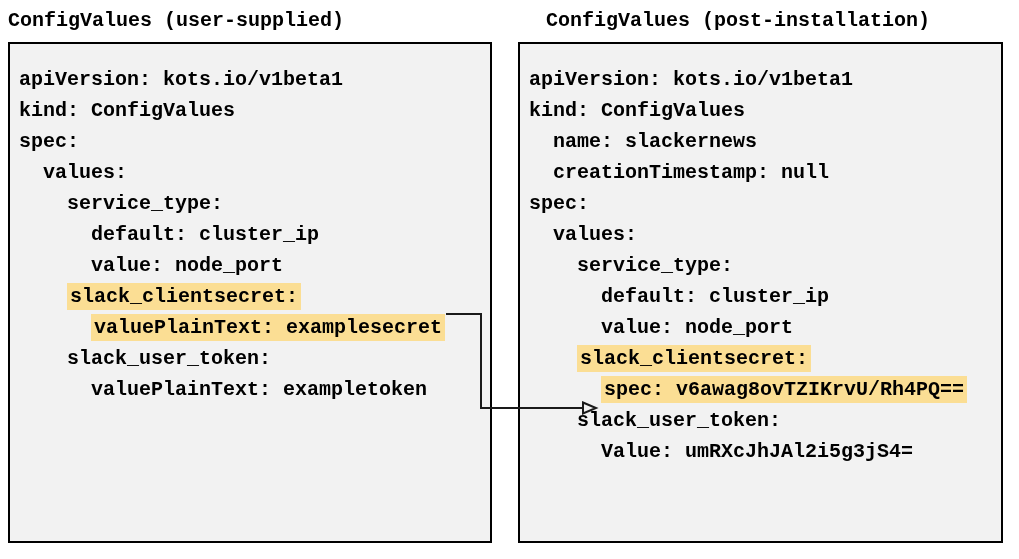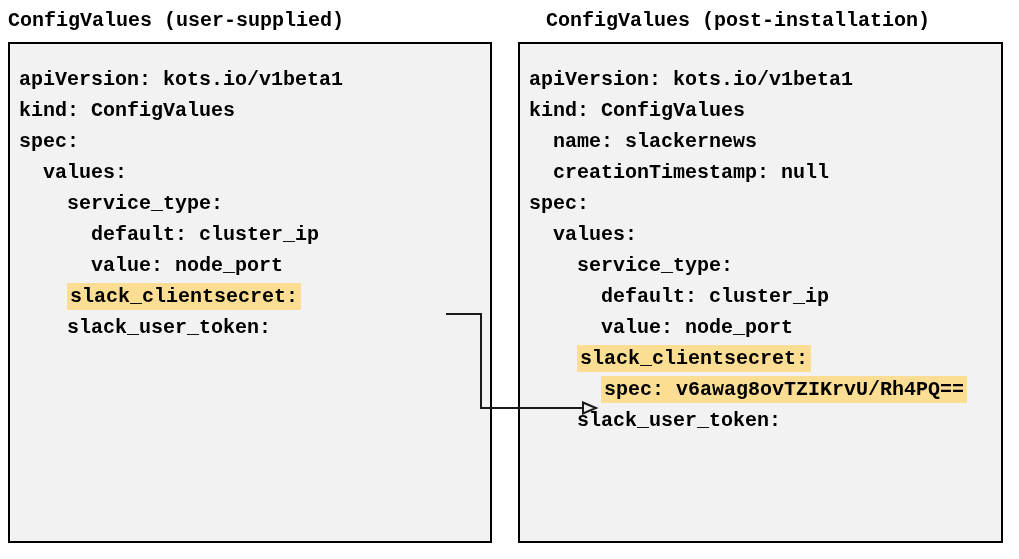--- a/index.html
+++ b/index.html
@@ -73,39 +73,40 @@
 <div class="panel left">
   <div class="code-block">
       <div class="code-line"><span></span><span>apiVersion: kots.io/v1beta1</span></div>
       <div class="code-line"><span></span><span>kind: ConfigValues</span></div>
       <div class="code-line"><span></span><span>spec:</span></div>
       <div class="code-line"><span>  </span><span>values:</span></div>
       <div class="code-line"><span>    </span><span>service_type:</span></div>
       <div class="code-line"><span>      </span><span>default: cluster_ip</span></div>
       <div class="code-line"><span>      </span><span>value: node_port</span></div>
       <div class="code-line"><span>    </span><span class="hl">slack_clientsecret:</span></div>
+      <div class="code-line"><span>      </span><span class="hl">valuePlainText: examplesecret</span></div>
       <div class="code-line"><span>    </span><span>slack_user_token:</span></div>
-      <div class="code-line"><span>      </span></div>
+      <div class="code-line"><span>      </span><span>valuePlainText: exampletoken</span></div>
     </div>
 </div>
 
 <div class="panel right">
   <div class="code-block">
       <div class="code-line"><span></span><span>apiVersion: kots.io/v1beta1</span></div>
       <div class="code-line"><span></span><span>kind: ConfigValues</span></div>
       <div class="code-line"><span>  </span><span>name: slackernews</span></div>
       <div class="code-line"><span>  </span><span>creationTimestamp: null</span></div>
       <div class="code-line"><span></span><span>spec:</span></div>
       <div class="code-line"><span>  </span><span>values:</span></div>
       <div class="code-line"><span>    </span><span>service_type:</span></div>
       <div class="code-line"><span>      </span><span>default: cluster_ip</span></div>
       <div class="code-line"><span>      </span><span>value: node_port</span></div>
       <div class="code-line"><span>    </span><span class="hl">slack_clientsecret:</span></div>
       <div class="code-line"><span>      </span><span class="hl">spec: v6awag8ovTZIKrvU/Rh4PQ==</span></div>
       <div class="code-line"><span>    </span><span>slack_user_token:</span></div>
-      <div class="code-line"><span>      </span></div>
+      <div class="code-line"><span>      </span><span>Value: umRXcJhJAl2i5g3jS4=</span></div>
     </div>
 </div>
 
 <svg class="connector-overlay" viewBox="0 0 1019 559" xmlns="http://www.w3.org/2000/svg">
   <path d="M446,314 L481,314 L481,408 L583,408" fill="none" stroke="#1a1a1a" stroke-width="2"></path>
   <path d="M583,402.5 L596,408 L583,413.5 Z" fill="#f2f2f2" stroke="#1a1a1a" stroke-width="2" stroke-linejoin="miter"></path>
 </svg>
 
 </body></html>

